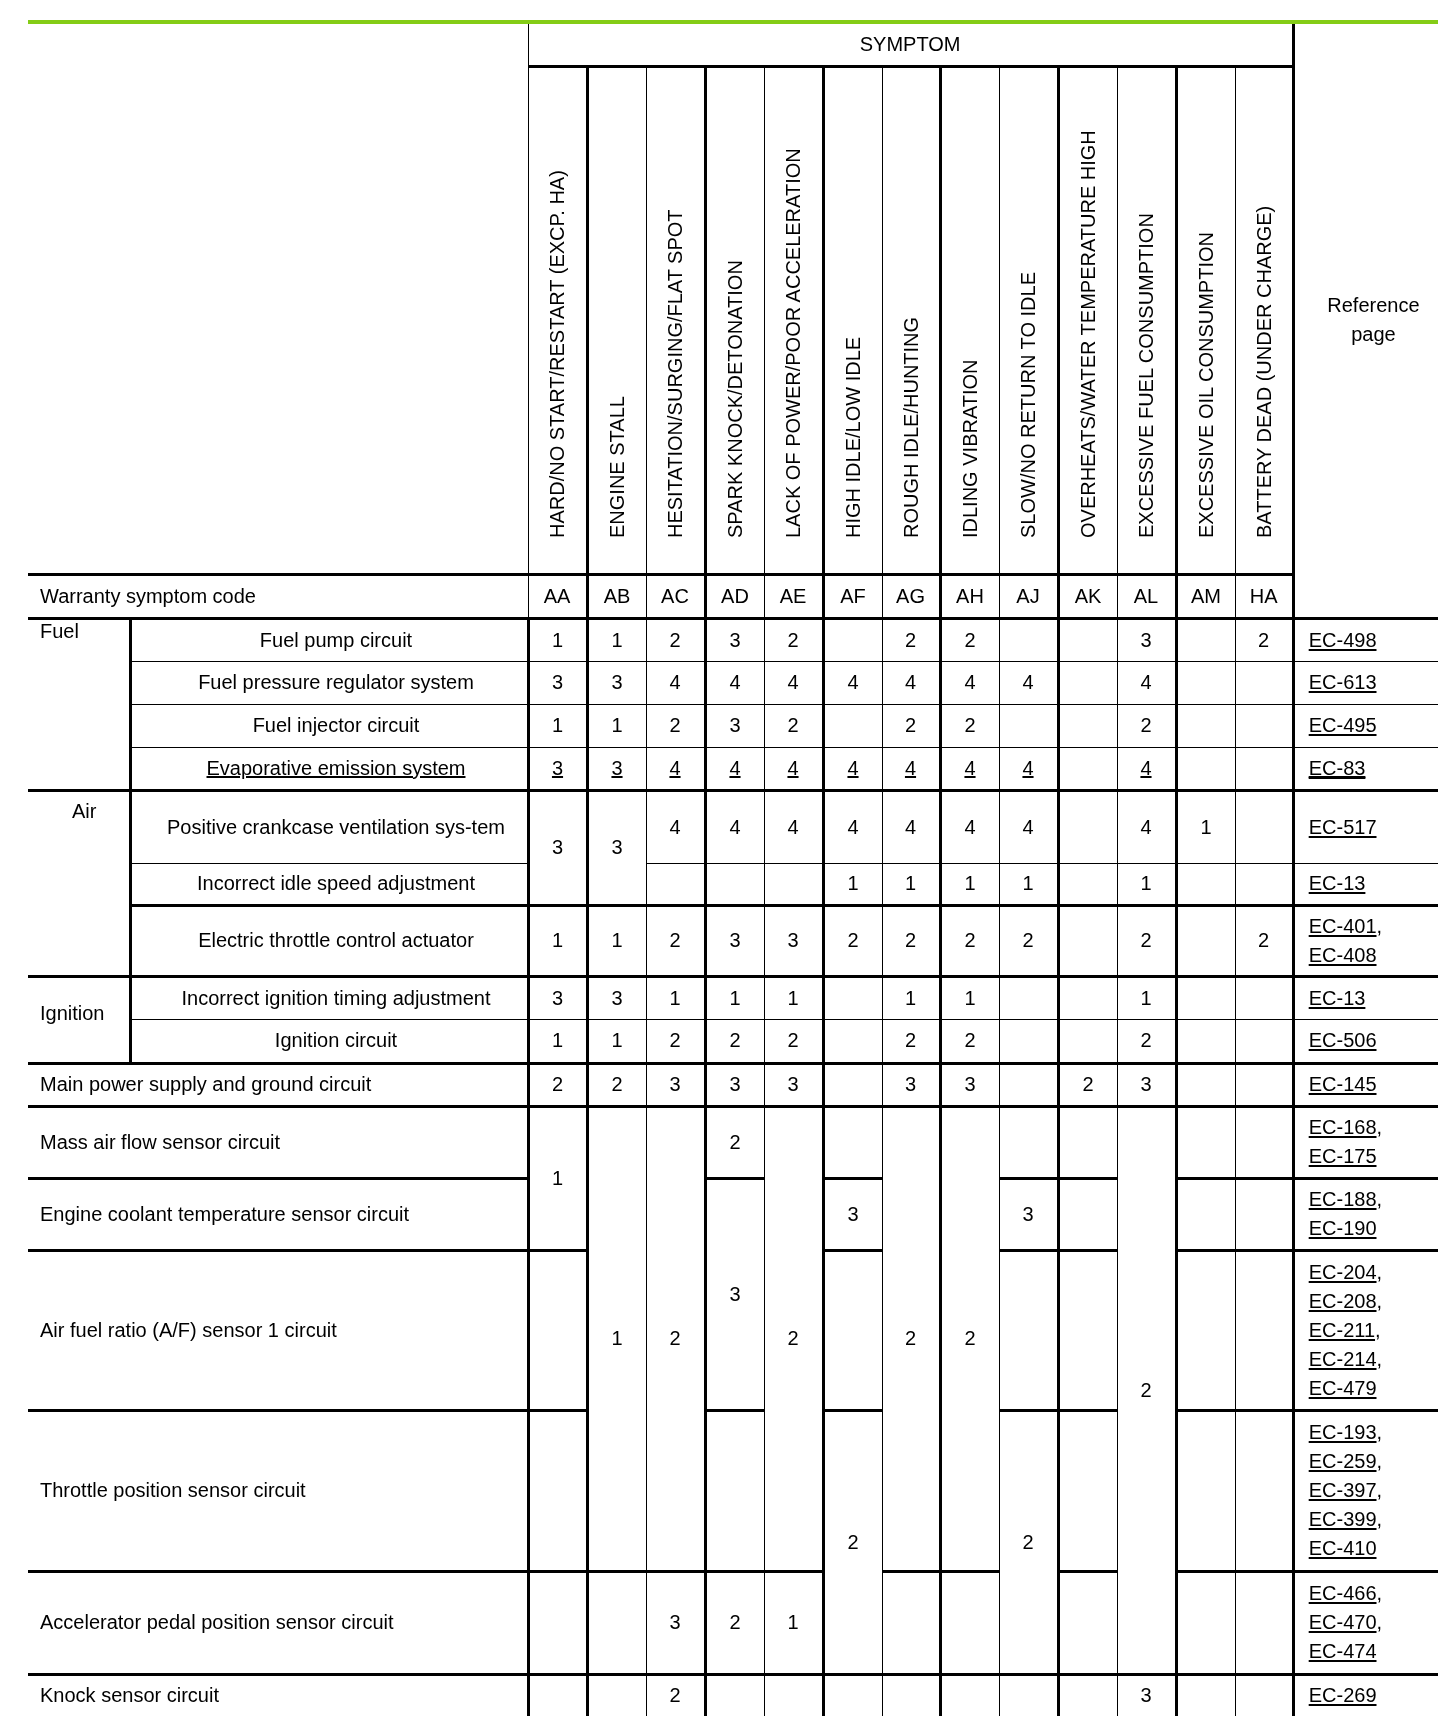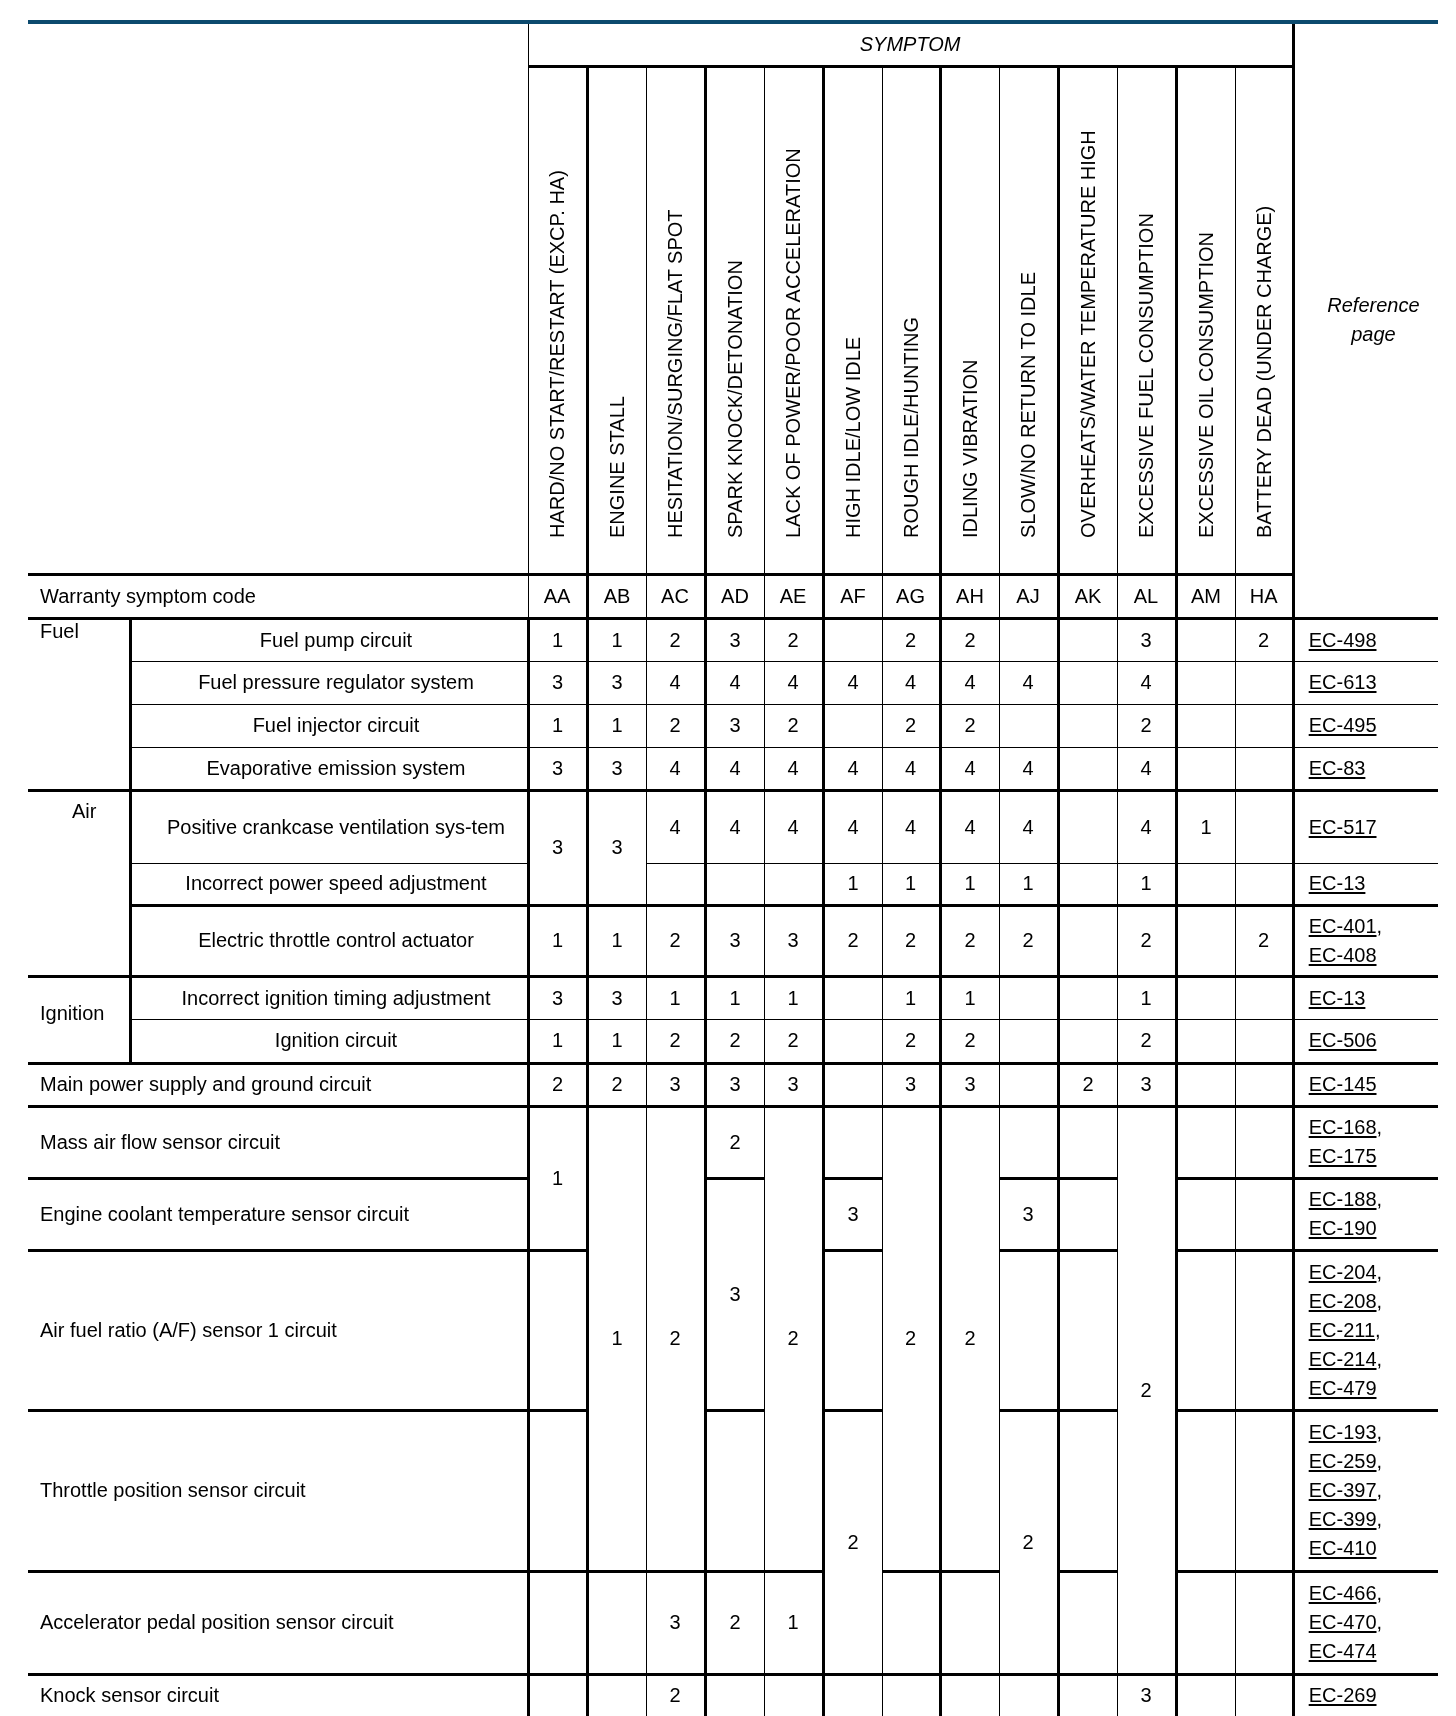--- a/index.html
+++ b/index.html
@@ -2,21 +2,21 @@
 <html><head>
 <meta charset="utf-8">
 <style>
   html, body { margin: 0; padding: 0; background: #ffffff; }
   body { width: 1456px; height: 1716px; position: relative; overflow: hidden;
          font-family: "Liberation Sans", sans-serif; color: #000; }
   #tbl { position: absolute; left: 28px; top: 20px; border-collapse: collapse; table-layout: fixed;
          width: 1410px; }
   #tbl td, #tbl th { padding: 0; font-weight: normal; font-size: 20px; vertical-align: middle;
          border: 1px solid #000; }
-  #tbl .topline { border-top: 4px solid #0c4a6e; font-style: italic; }
+  #tbl .topline { border-top: 4px solid #84cc16; }
   #tbl .botline { border-bottom: 4px solid #000; }
   .tl { border-top-width: 3px !important; }
   .bl { border-bottom-width: 3px !important; }
   .lt { border-left-width: 3px !important; }
   .num { text-align: center; }
   .lab { text-align: left; padding-left: 12px !important; }
   .lab2 { text-align: center; padding-left: 14px !important; line-height: 29px; }
   .ref { text-align: left; padding-left: 14px !important; line-height: 29px; }
   .ref a { color: #000; text-decoration: underline; text-underline-offset: 2px; }
   .vert { height: 505px; position: relative; }
@@ -159,21 +159,21 @@
         <td class="num lt"></td>
         <td class="num">2</td>
         <td class="num lt">2</td>
         <td class="num"></td>
         <td class="num lt"></td>
         <td class="num">2</td>
         <td class="num lt"></td>
         <td class="num"></td>
         <td class="ref noborder-r lt"><a href="#">EC-495</a></td>
       </tr>
-      <tr style="height: 43px;">
+      <tr style="height: 43px; text-decoration: underline;">
         <td class="lab2 lt">Evaporative emission system</td>
         <td class="num lt">3</td>
         <td class="num lt">3</td>
         <td class="num">4</td>
         <td class="num lt">4</td>
         <td class="num">4</td>
         <td class="num lt">4</td>
         <td class="num">4</td>
         <td class="num lt">4</td>
         <td class="num">4</td>
@@ -195,21 +195,21 @@
         <td class="num tl">4</td>
         <td class="num tl lt">4</td>
         <td class="num tl">4</td>
         <td class="num tl lt"></td>
         <td class="num tl">4</td>
         <td class="num tl lt">1</td>
         <td class="num tl"></td>
         <td class="ref noborder-r lt tl"><a href="#">EC-517</a></td>
       </tr>
       <tr style="height: 42px;">
-        <td class="lab2 lt">Incorrect power speed adjustment</td>
+        <td class="lab2 lt">Incorrect idle speed adjustment</td>
         <td class="num"></td>
         <td class="num lt"></td>
         <td class="num"></td>
         <td class="num lt">1</td>
         <td class="num">1</td>
         <td class="num lt">1</td>
         <td class="num">1</td>
         <td class="num lt"></td>
         <td class="num">1</td>
         <td class="num lt"></td>

